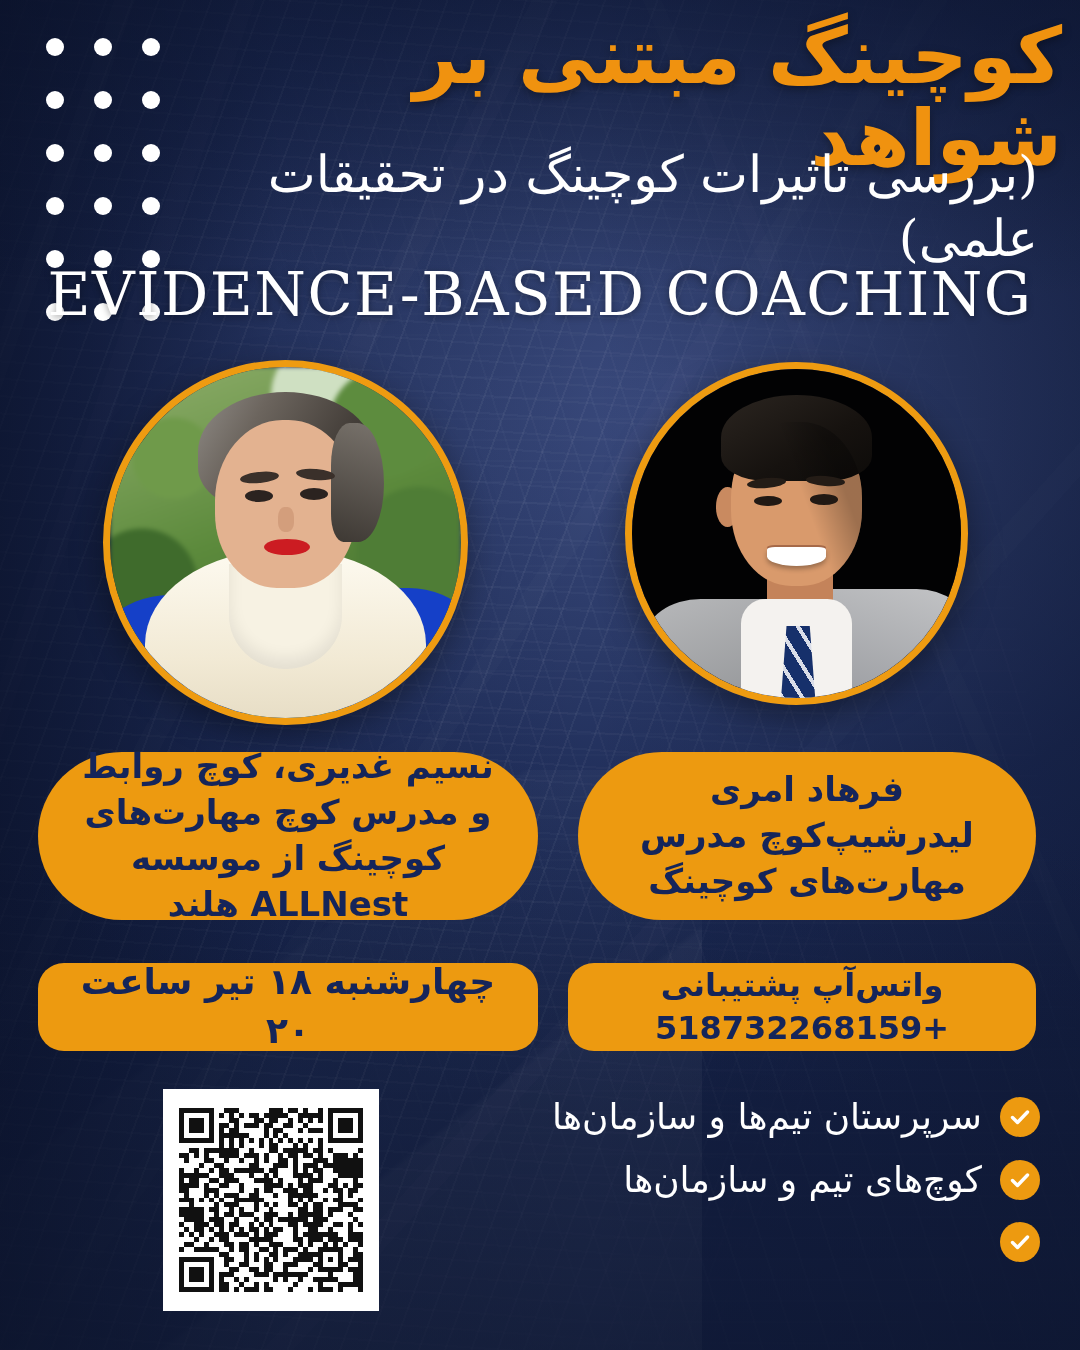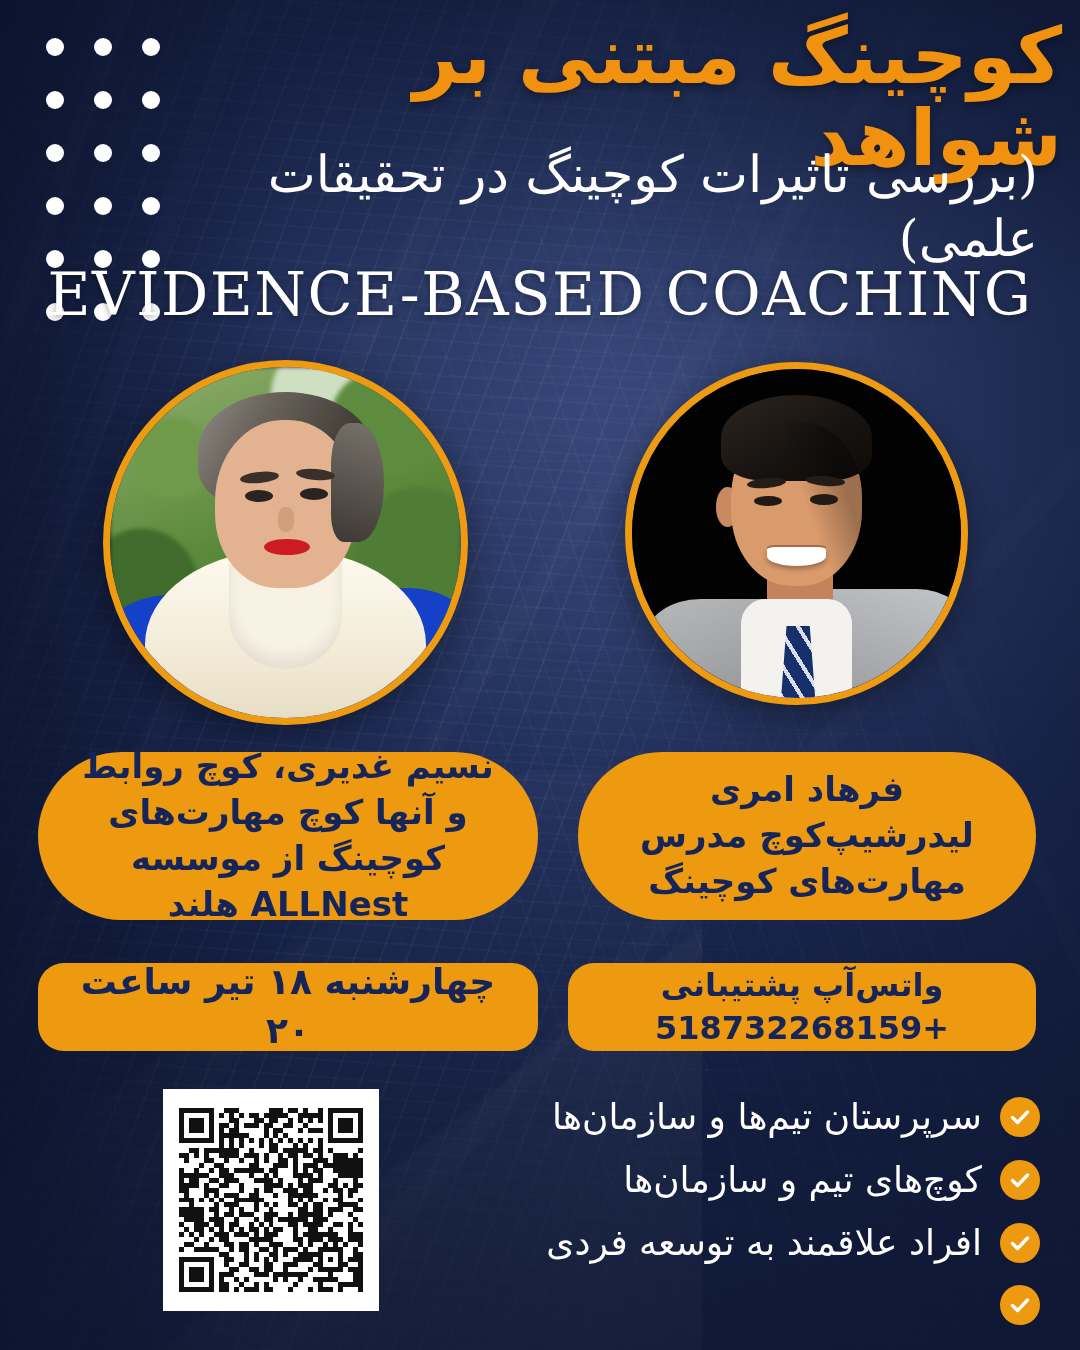--- a/index.html
+++ b/index.html
@@ -306,21 +306,21 @@
       <div class="m-hair"></div>
       <div class="m-face-sh"></div>
       <div class="m-brow-l"></div>
       <div class="m-brow-r"></div>
       <div class="m-eye-l"></div>
       <div class="m-eye-r"></div>
       <div class="m-smile"></div>
     </div>
   </div>
 
-  <div class="badge badge-name-left">نسیم غدیری، کوچ روابط و آنها کوچ مهارت‌های کوچینگ از موسسه ALLNest هلند</div>
+  <div class="badge badge-name-left">نسیم غدیری، کوچ روابط و مدرس کوچ مهارت‌های کوچینگ از موسسه ALLNest هلند</div>
   <div class="badge badge-name-right">فرهاد امری لیدرشیپ‌کوچ مدرس مهارت‌های کوچینگ</div>
 
   <div class="badge badge-date">چهارشنبه ۱۸ تیر ساعت ۲۰</div>
   <div class="badge badge-wa">واتس‌آپ پشتیبانی +518732268159</div>
 
   <div class="qr-wrap">
     <svg viewBox="0 0 37 37" shape-rendering="crispEdges">
       <rect width="37" height="37" fill="#ffffff"></rect>
       <g fill="#111111" id="qrCells">
           <rect x="0" y="0" width="1" height="1"></rect>
@@ -1066,24 +1066,16 @@
           </svg>
         </span>
         <span class="aud-text">کوچ‌های تیم و سازمان‌ها</span>
       </div>
       <div class="aud-row">
         <span class="check">
           <svg viewBox="0 0 24 24" fill="none" stroke="#ffffff" stroke-width="3.4" stroke-linecap="round" stroke-linejoin="round">
             <path d="M4.5 12.5 L9.5 17.5 L19.5 7"></path>
           </svg>
         </span>
-        <span class="aud-text">افراد علاقمند به توسعه فردی</span>
-      </div>
-      <div class="aud-row">
-        <span class="check">
-          <svg viewBox="0 0 24 24" fill="none" stroke="#ffffff" stroke-width="3.4" stroke-linecap="round" stroke-linejoin="round">
-            <path d="M4.5 12.5 L9.5 17.5 L19.5 7"></path>
-          </svg>
-        </span>
       </div>
     </div>
 
 </div>
 
 </body></html>

